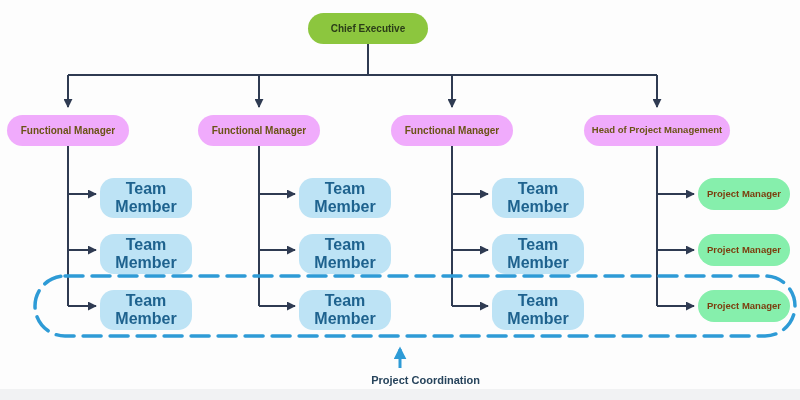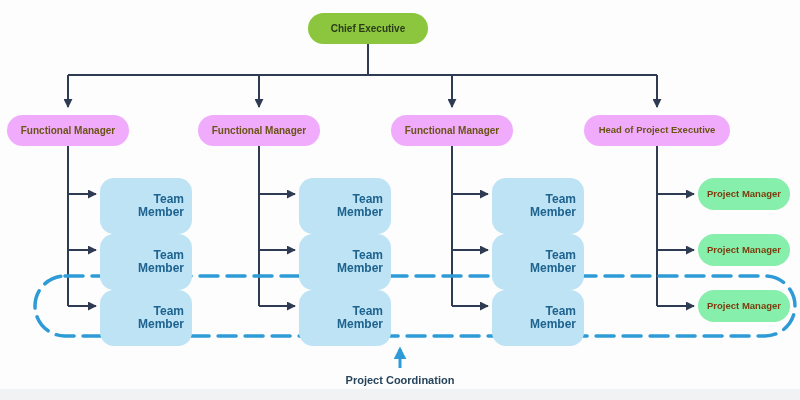--- a/index.html
+++ b/index.html
@@ -24,56 +24,56 @@
     position:absolute;
     left:0; top:0;
     width:800px;
     height:400px;
   }
   .node{
     position:absolute;
     display:flex;
     align-items:center;
     justify-content:center;
-    text-align:right;
+    text-align:center;
     font-weight:bold;
     border-radius:16px;
     line-height:1.12;
     white-space:nowrap;
   }
   .node.root{
     left:308px; top:13px; width:120px; height:31px;
     background:#8cc63e; color:#2b3d18; font-size:10px;
   }
   .node.manager{
     top:115px; height:31px;
     background:#f0abfc; color:#6a5316; font-size:10px;
   }
   .node.m0{left:7px;   width:122px;}
   .node.m1{left:198px; width:122px;}
   .node.m2{left:391px; width:122px;}
   .node.m3{left:584px; width:146px; font-size:9.5px;}
   .node.team{
     width:76px; height:40px;
-    background:#bde3f5; color:#1e628e; font-size:12px;
+    background:#bde3f5; color:#1e628e; font-size:16px;
     white-space:normal;
     border-radius:14px;
-    padding:8px 8px;
+    padding:0 8px;
   }
   .node.pm{
     width:92px; height:32px;
     background:#86efac; color:#7c3d0e; font-size:9.5px;
     border-radius:16px;
   }
   .c0{left:100px;} .c1{left:299px;} .c2{left:492px;} .c3{left:698px;}
   .r0{top:178px;} .r1{top:234px;} .r2{top:290px;}
   .coord-label{
     position:absolute;
     left:320px; top:374px; width:160px;
-    text-align:center;
+    text-align:right;
     font-weight:bold;
     font-size:11px;
     color:#27445c;
   }
 </style>
 </head>
 <body>
 
 <div class="stage">
 
@@ -117,21 +117,21 @@
     <rect x="35" y="276" width="760" height="60" rx="30" ry="30" fill="none" stroke="#2e9bd6" stroke-width="3.5" stroke-dasharray="18 9" stroke-linecap="round"></rect>
 
     <path d="M400 368 V349" stroke="#2e9bd6" stroke-width="3" fill="none" marker-end="url(#arrBlue)"></path>
   </svg>
 
   <div class="node root">Chief Executive</div>
 
   <div class="node manager m0">Functional Manager</div>
   <div class="node manager m1">Functional Manager</div>
   <div class="node manager m2">Functional Manager</div>
-  <div class="node manager m3">Head of Project Executive</div>
+  <div class="node manager m3">Head of Project Management</div>
 
   <div class="node team c0 r0">Team Member</div>
   <div class="node team c0 r1">Team Member</div>
   <div class="node team c0 r2">Team Member</div>
 
   <div class="node team c1 r0">Team Member</div>
   <div class="node team c1 r1">Team Member</div>
   <div class="node team c1 r2">Team Member</div>
 
   <div class="node team c2 r0">Team Member</div>

